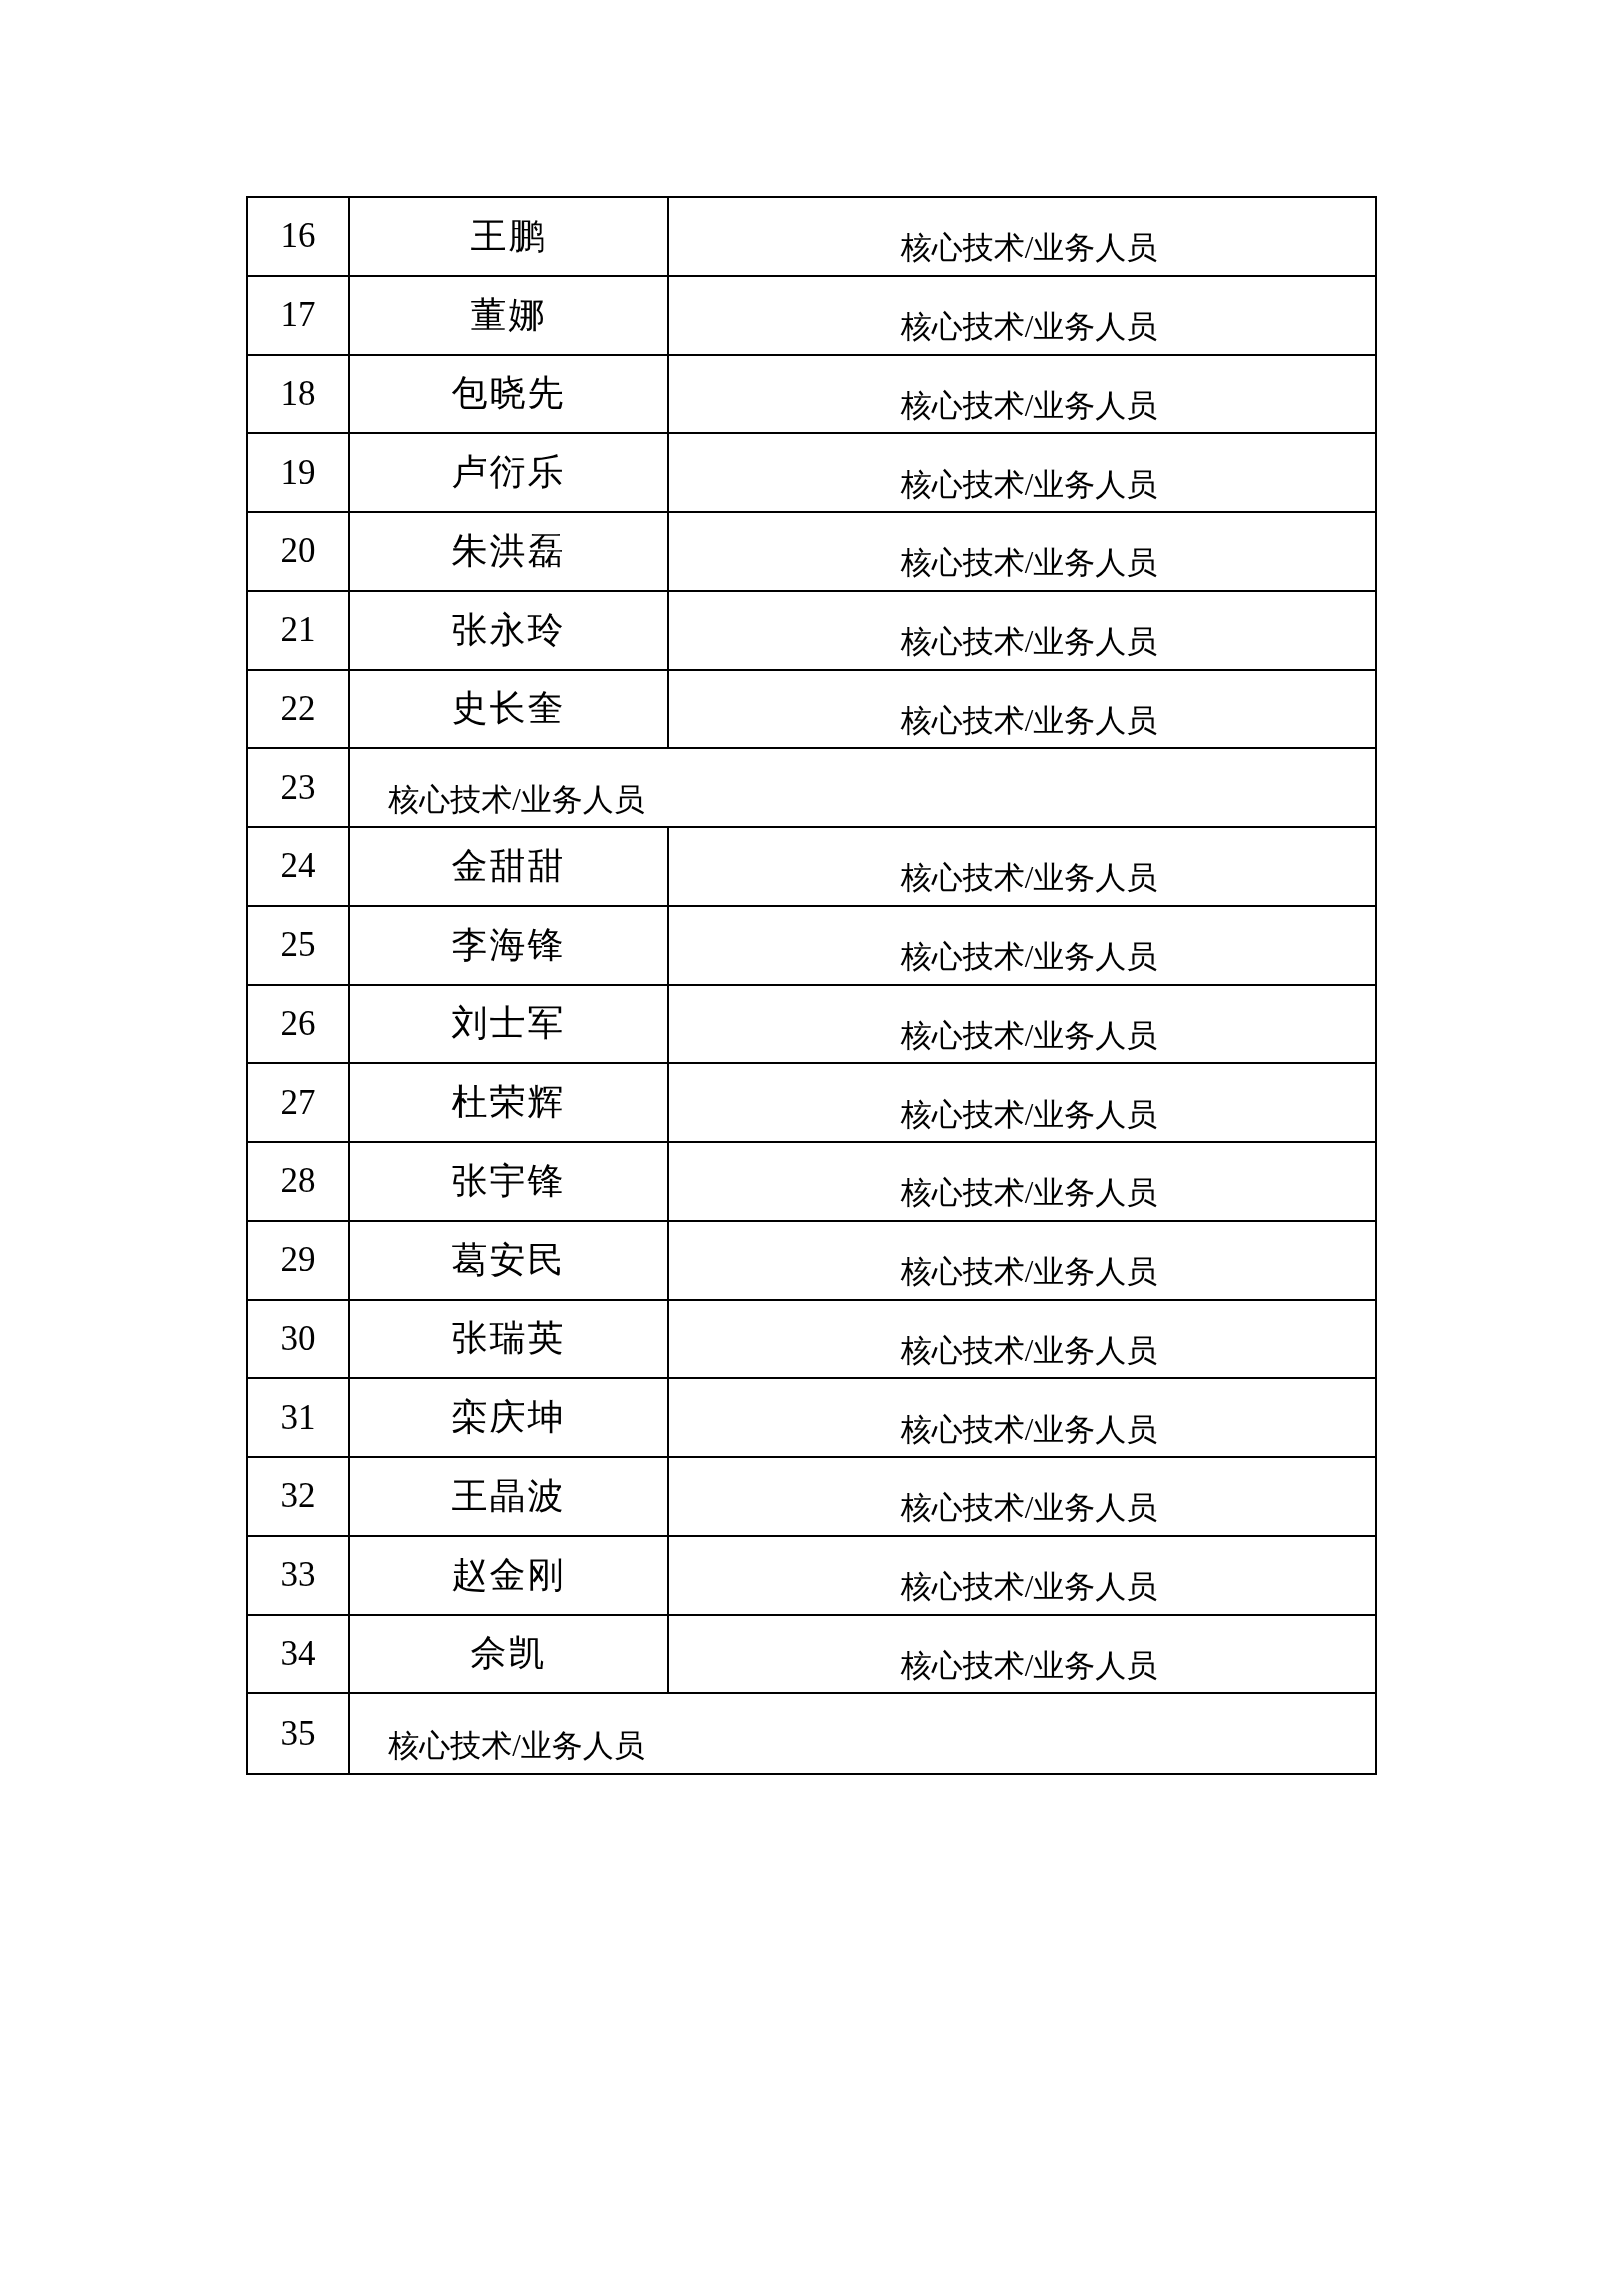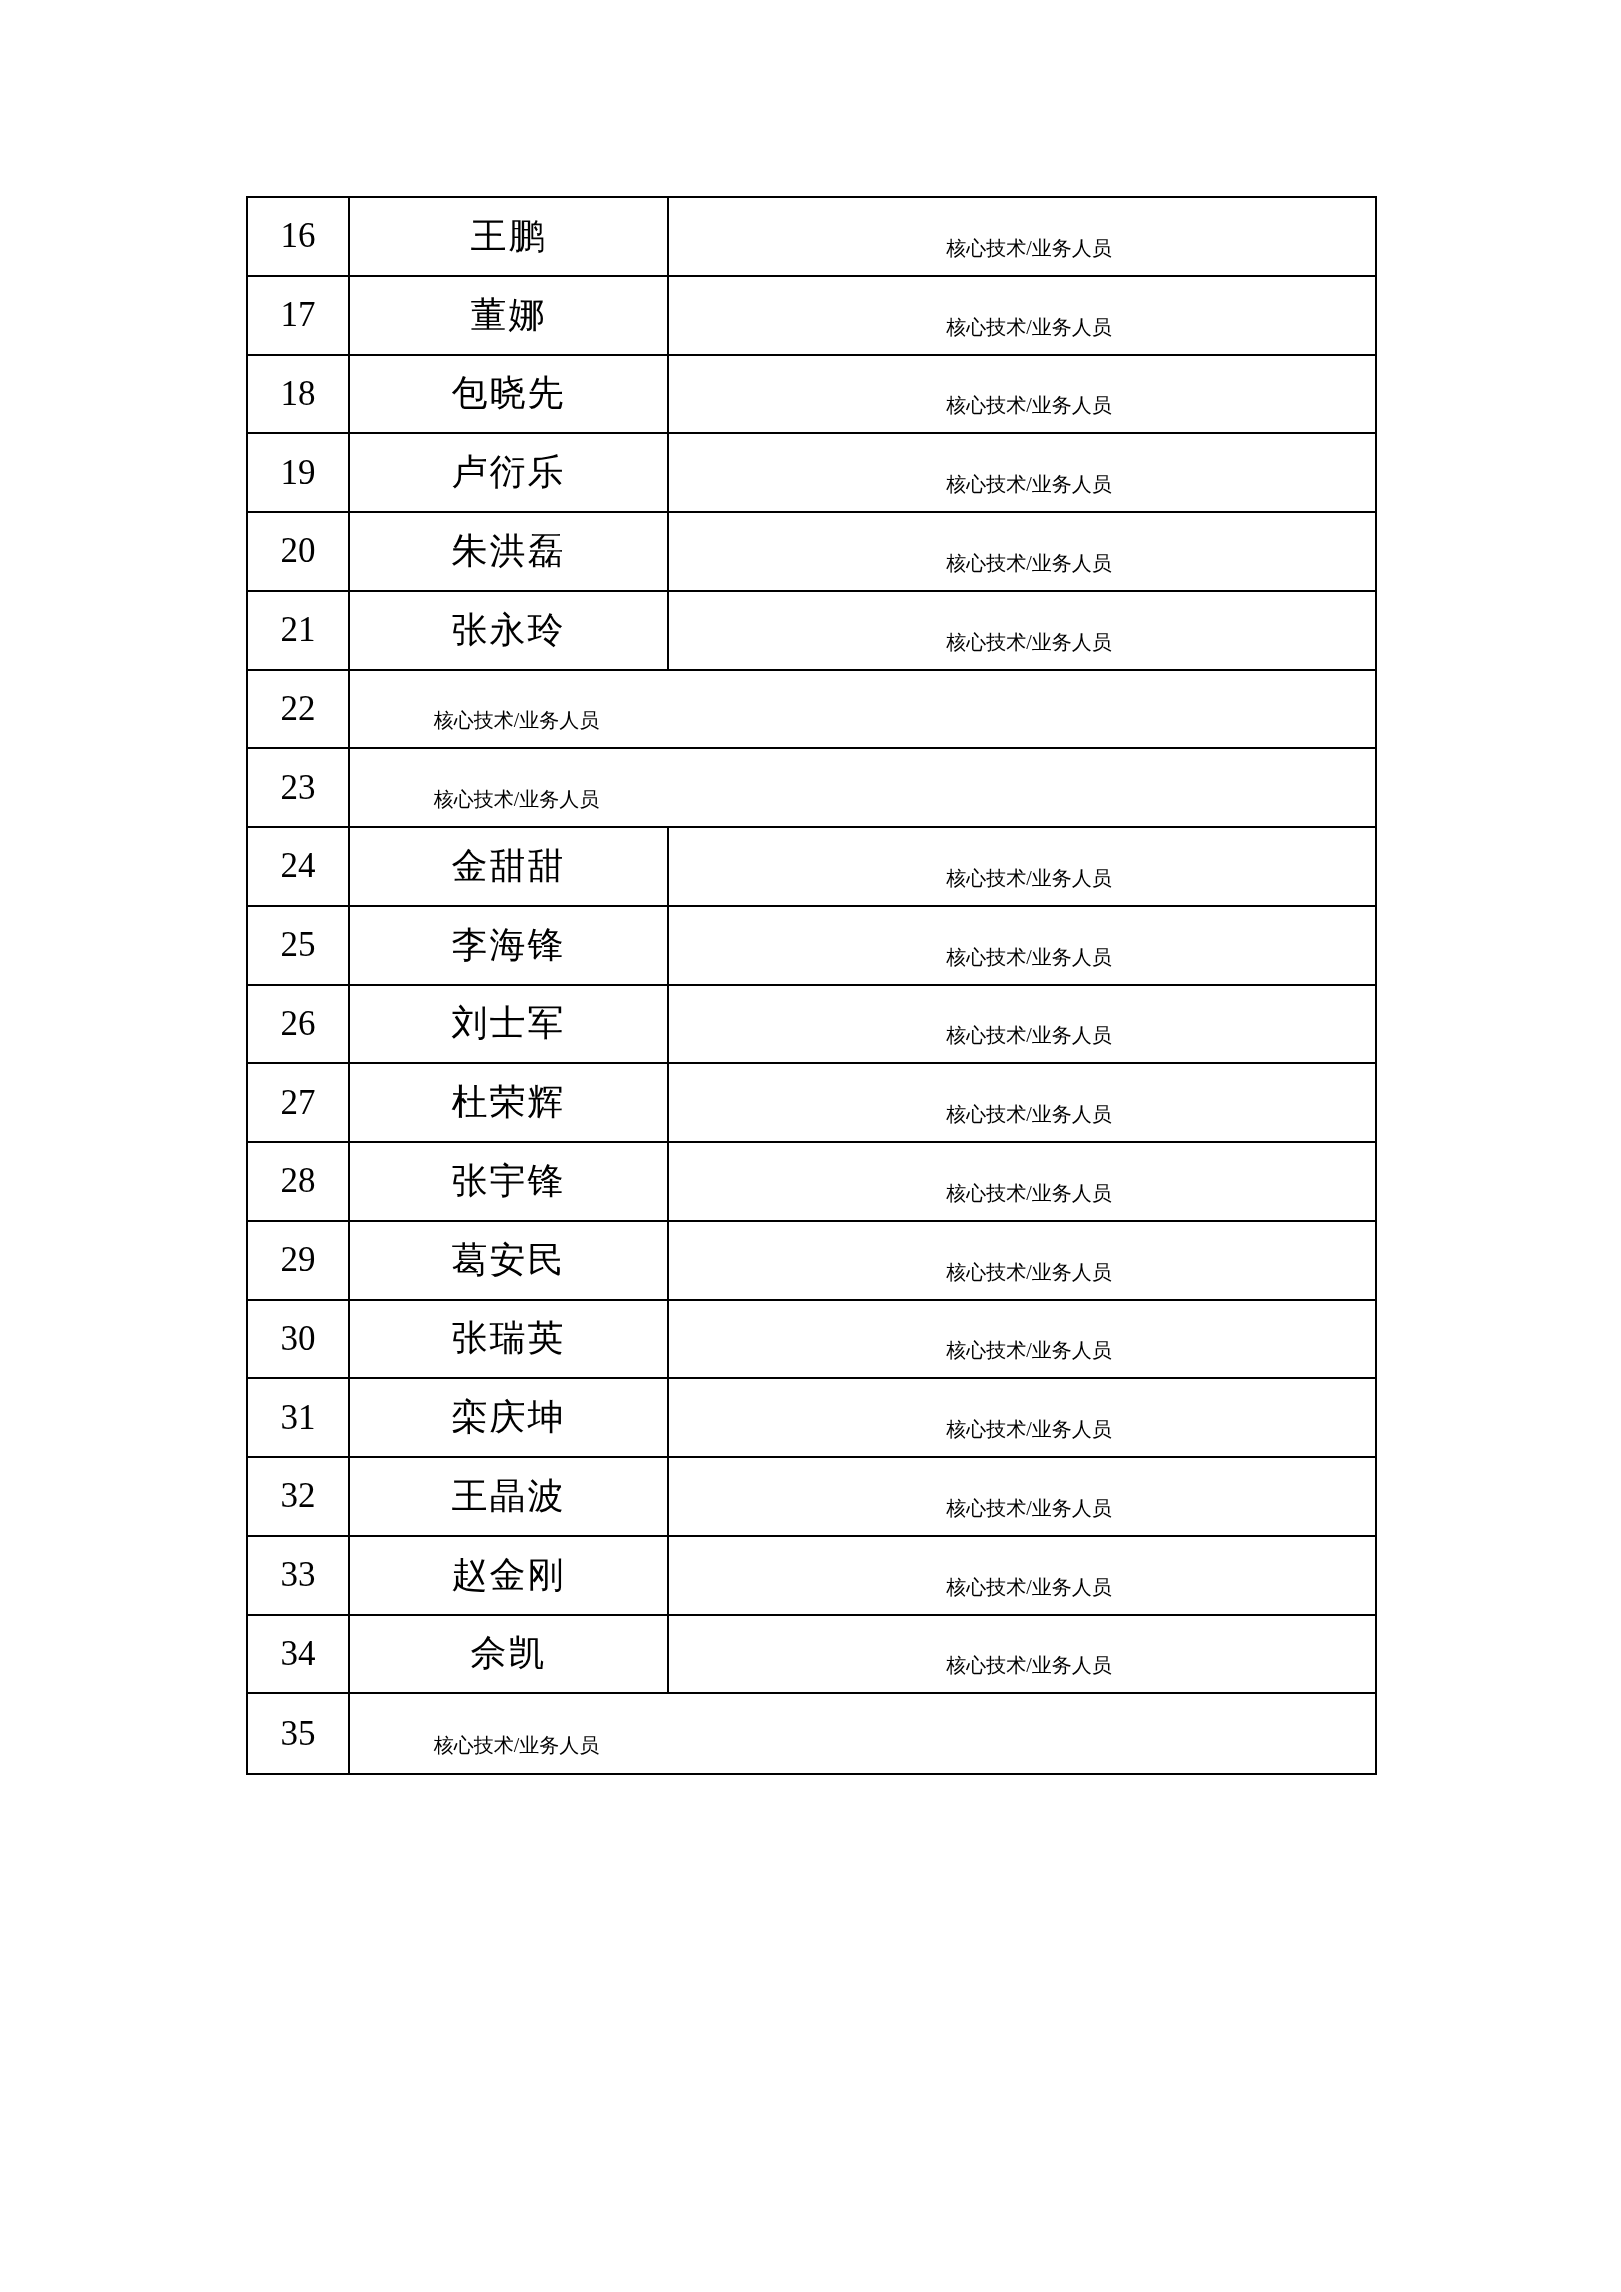--- a/index.html
+++ b/index.html
@@ -47,21 +47,21 @@
   .c-no {
     border-right: 2px solid #000000;
     font-size: 35px;
   }
   .c-name {
     border-right: 2px solid #000000;
     font-size: 36px;
     letter-spacing: 2px;
   }
   .c-role {
-    font-size: 20px;
+    font-size: 31px;
     padding-left: 14px;
   }
   .c-role .cell-text {
     transform: translateY(11.8px);
   }
 </style>
 </head>
 <body>
 
 <div class="page">
@@ -129,20 +129,23 @@
           <span class="cell-text">张永玲</span>
         </div>
         <div class="cell c-role">
           <span class="cell-text">核心技术/业务人员</span>
         </div>
       </div>
       <div class="row">
         <div class="cell c-no">
           <span class="cell-text">22</span>
         </div>
+        <div class="cell c-name">
+          <span class="cell-text">史长奎</span>
+        </div>
         <div class="cell c-role">
           <span class="cell-text">核心技术/业务人员</span>
         </div>
       </div>
       <div class="row">
         <div class="cell c-no">
           <span class="cell-text">23</span>
         </div>
         <div class="cell c-role">
           <span class="cell-text">核心技术/业务人员</span>

